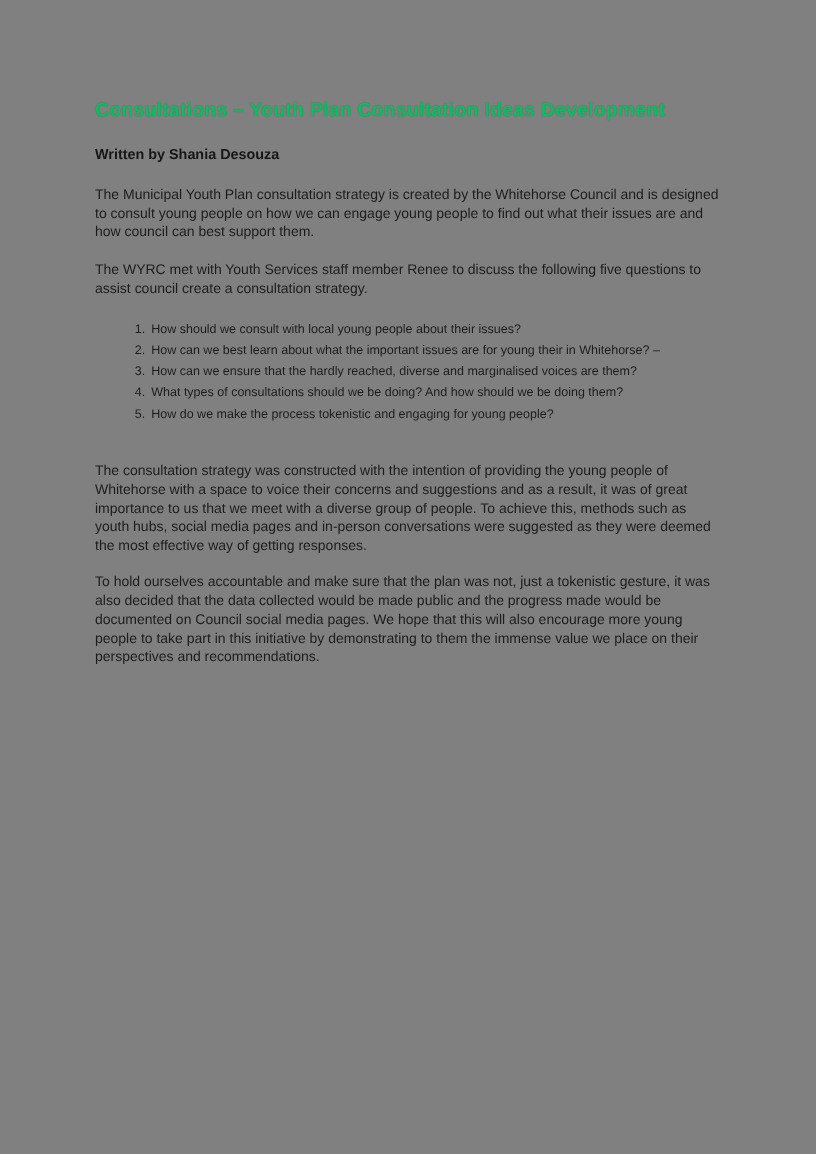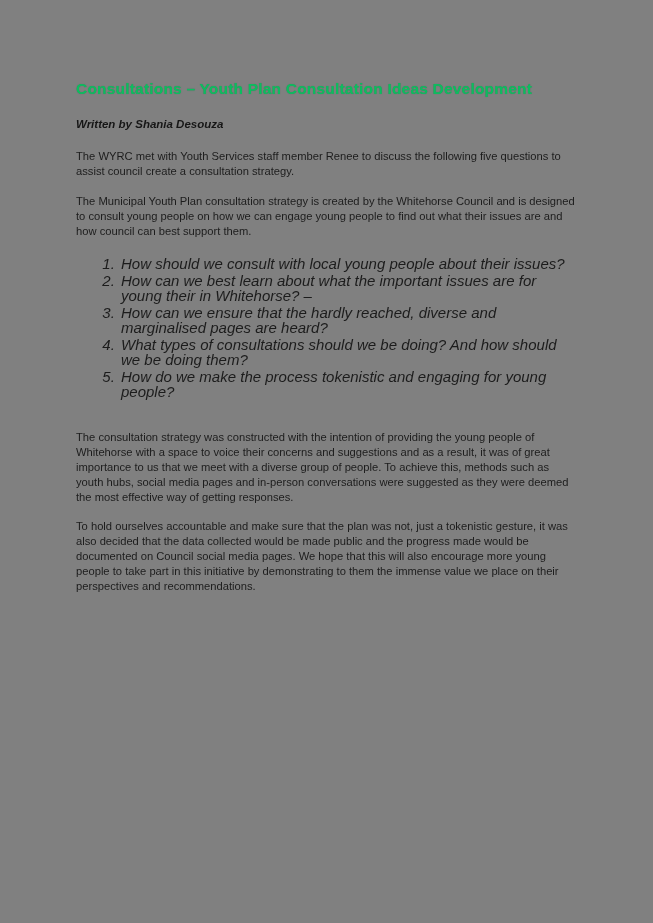--- a/index.html
+++ b/index.html
@@ -27,41 +27,39 @@
     font-size: 15.5px;
     font-weight: bold;
     letter-spacing: 0.2px;
     margin: 0 0 20px 0;
     line-height: 17px;
     text-shadow: 0 0 1px rgba(0,60,30,0.35);
   }
   .byline {
     font-size: 11.5px;
     font-weight: bold;
-    font-style: italic;
     margin: 0 0 17px 0;
     line-height: 15px;
     color: #161616;
   }
   .para {
     font-size: 11.2px;
     line-height: 15px;
     margin: 0 0 15px 0;
     color: #1c1c1c;
   }
   .para.gap-lg {
     margin-bottom: 14px;
   }
   .question-list {
     margin: 17px 0 23px 0;
     padding: 0 0 0 43px;
-    font-size: 15px;
+    font-size: 10px;
     line-height: 15px;
     color: #1c1c1c;
-    font-style: italic;
   }
   .question-list li {
     margin: 0 0 2px 0;
     padding-left: 2px;
   }
   .spacer-before-p3 {
     height: 8px;
   }
   .footer {
     position: absolute;
@@ -98,28 +96,28 @@
 <body>
 
 <div class="canvas">
 
   <div class="content">
 
     <h1 class="doc-title">Consultations – Youth Plan Consultation Ideas Development</h1>
 
     <p class="byline">Written by Shania Desouza</p>
 
+    <p class="para">The Municipal Youth Plan consultation strategy is created by the Whitehorse Council and is designed to consult young people on how we can engage young people to find out what their issues are and how council can best support them.</p>
+
     <p class="para">The WYRC met with Youth Services staff member Renee to discuss the following five questions to assist council create a consultation strategy.</p>
-
-    <p class="para">The Municipal Youth Plan consultation strategy is created by the Whitehorse Council and is designed to consult young people on how we can engage young people to find out what their issues are and how council can best support them.</p>
 
     <ol class="question-list">
       <li>How should we consult with local young people about their issues?</li>
       <li>How can we best learn about what the important issues are for young their in Whitehorse? –</li>
-      <li>How can we ensure that the hardly reached, diverse and marginalised pages are heard?</li>
+      <li>How can we ensure that the hardly reached, diverse and marginalised voices are them?</li>
       <li>What types of consultations should we be doing? And how should we be doing them?</li>
       <li>How do we make the process tokenistic and engaging for young people?</li>
     </ol>
 
     <div class="spacer-before-p3"></div>
 
     <p class="para gap-lg">The consultation strategy was constructed with the intention of providing the young people of Whitehorse with a space to voice their concerns and suggestions and as a result, it was of great importance to us that we meet with a diverse group of people. To achieve this, methods such as youth hubs, social media pages and in-person conversations were suggested as they were deemed the most effective way of getting responses.</p>
 
     <p class="para">To hold ourselves accountable and make sure that the plan was not, just a tokenistic gesture, it was also decided that the data collected would be made public and the progress made would be documented on Council social media pages. We hope that this will also encourage more young people to take part in this initiative by demonstrating to them the immense value we place on their perspectives and recommendations.</p>
 

